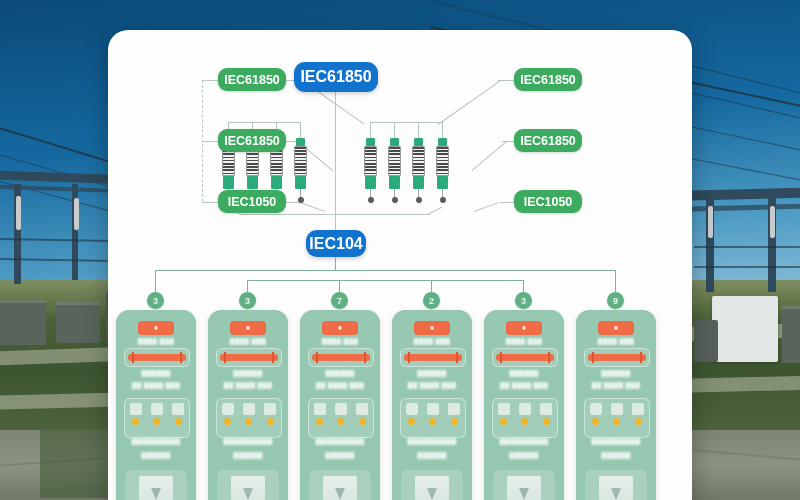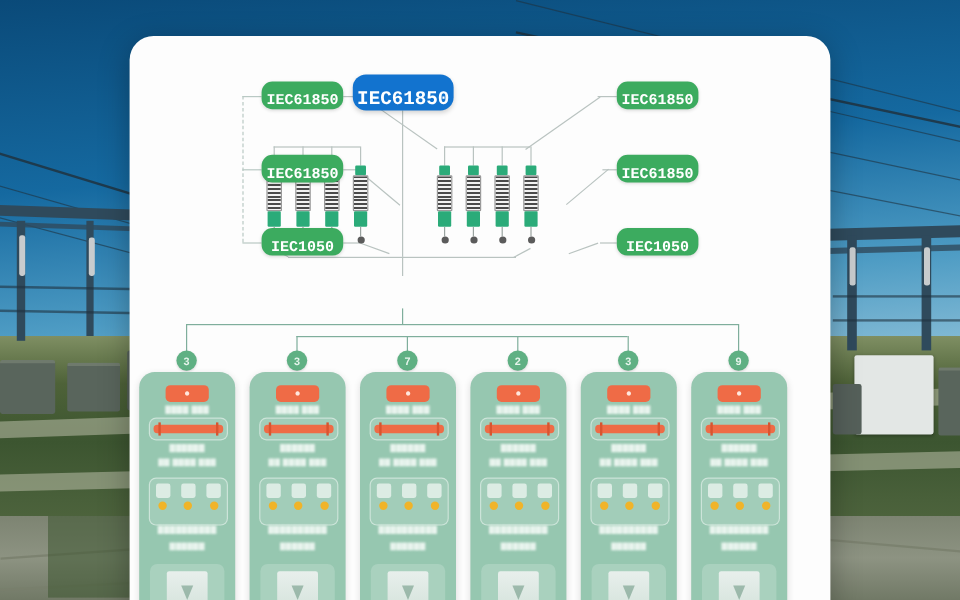--- a/index.html
+++ b/index.html
@@ -32,22 +32,22 @@
   
   #panel{
     position:absolute;left:108px;top:30px;width:584px;height:490px;
     background:#fdfdfd;border-radius:20px;
     box-shadow:0 6px 26px rgba(0,0,0,.28);
     overflow:hidden;
   }
 
   
   .chip{
-    position:absolute;display:flex;align-items:flex-end;justify-content:center;
-    font-weight:bold;color:#fff;white-space:nowrap;font-family:Liberation Mono, monospace;
+    position:absolute;display:flex;align-items:center;justify-content:center;
+    font-weight:bold;color:#fff;white-space:nowrap;
   }
   .chip.blue{background:#1273cf;border-radius:11px;font-size:16px;
              box-shadow:0 2px 4px rgba(0,0,0,.18);}
   .chip.green{background:#3cab5f;border-radius:9px;font-size:12.5px;
               box-shadow:0 1px 3px rgba(0,0,0,.16);}
 
   
   .ln{position:absolute;background:#b9c3c0;}
   .ln.h{height:1.2px;}
   .ln.v{width:1.2px;}
@@ -308,20 +308,23 @@
     <div class="chip green" style="left:406px;top:38px;width:68px;height:23px;">
       <span>IEC61850</span>
     </div>
     <div class="chip green" style="left:406px;top:99px;width:68px;height:23px;">
       <span>IEC61850</span>
     </div>
     <div class="chip green" style="left:406px;top:160px;width:68px;height:23px;">
       <span>IEC1050</span>
     </div>
 
+    <div class="chip blue" style="left:198px;top:200px;width:60px;height:27px;">
+      <span>IEC104</span>
+    </div>
 
     <div class="ln v tree" style="left:227px;top:227px;height:13px;"></div>
     <div class="ln h tree" style="left:47px;top:240px;width:460px;"></div>
     <div class="ln v tree" style="left:47px;top:240px;height:24px;"></div>
     <div class="ln v tree" style="left:507px;top:240px;height:24px;"></div>
     <div class="ln h tree" style="left:139px;top:250px;width:276px;"></div>
     <div class="ln v tree" style="left:139px;top:250px;height:14px;"></div>
     <div class="ln v tree" style="left:231px;top:250px;height:14px;"></div>
     <div class="ln v tree" style="left:323px;top:250px;height:14px;"></div>
     <div class="ln v tree" style="left:415px;top:250px;height:14px;"></div>

